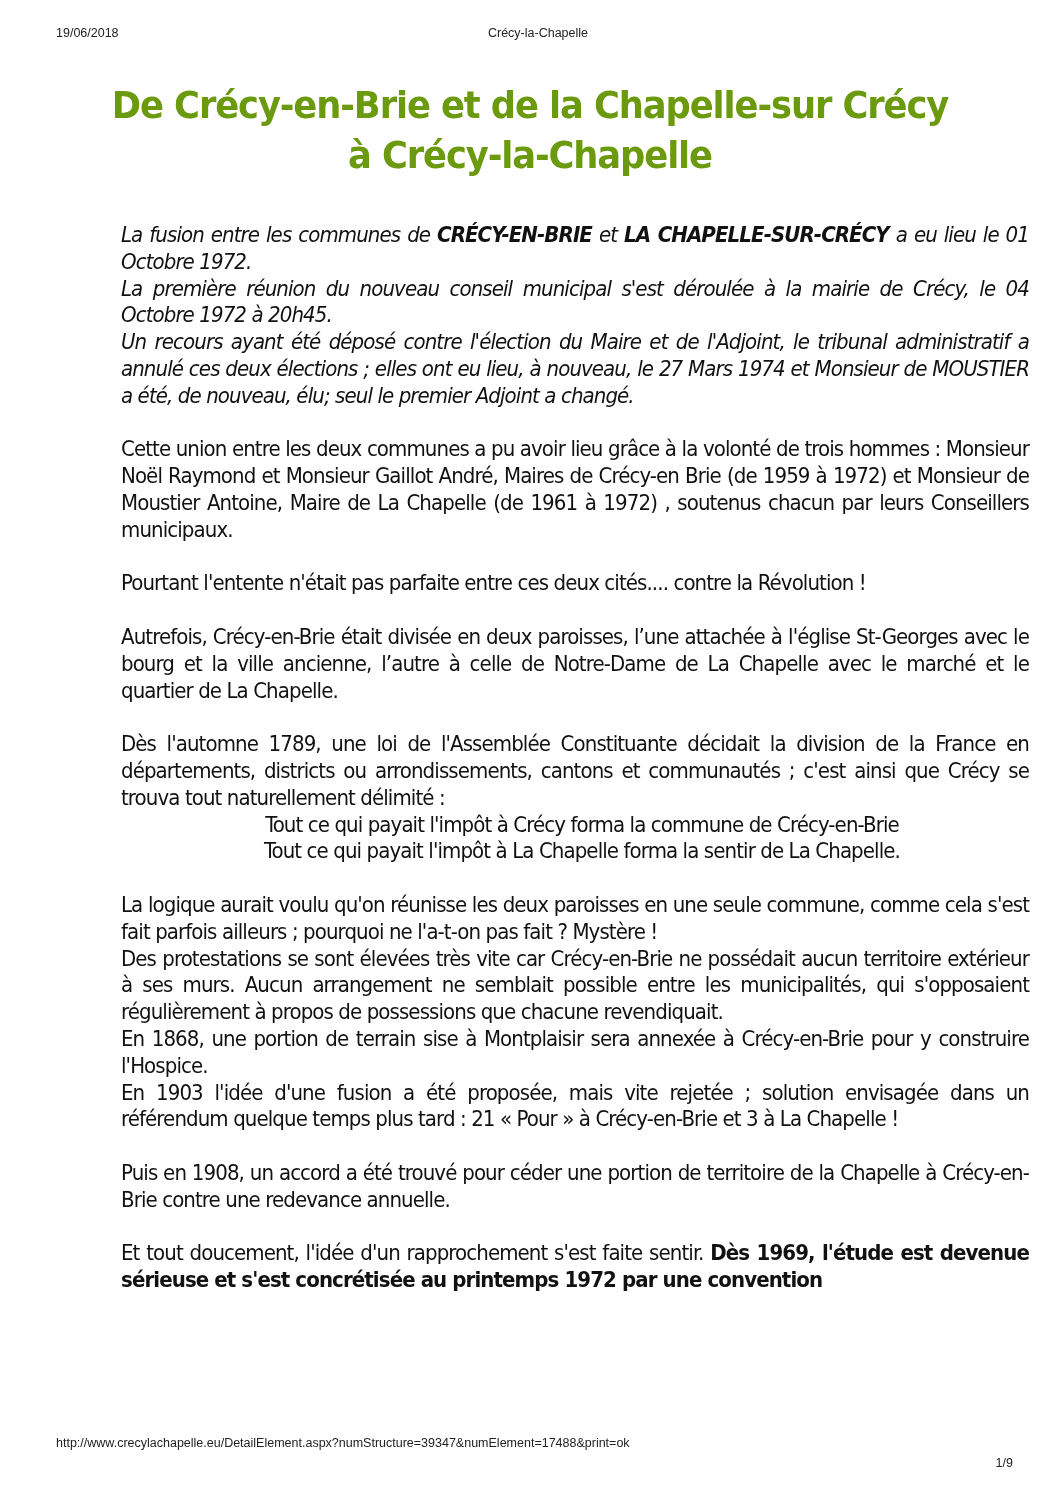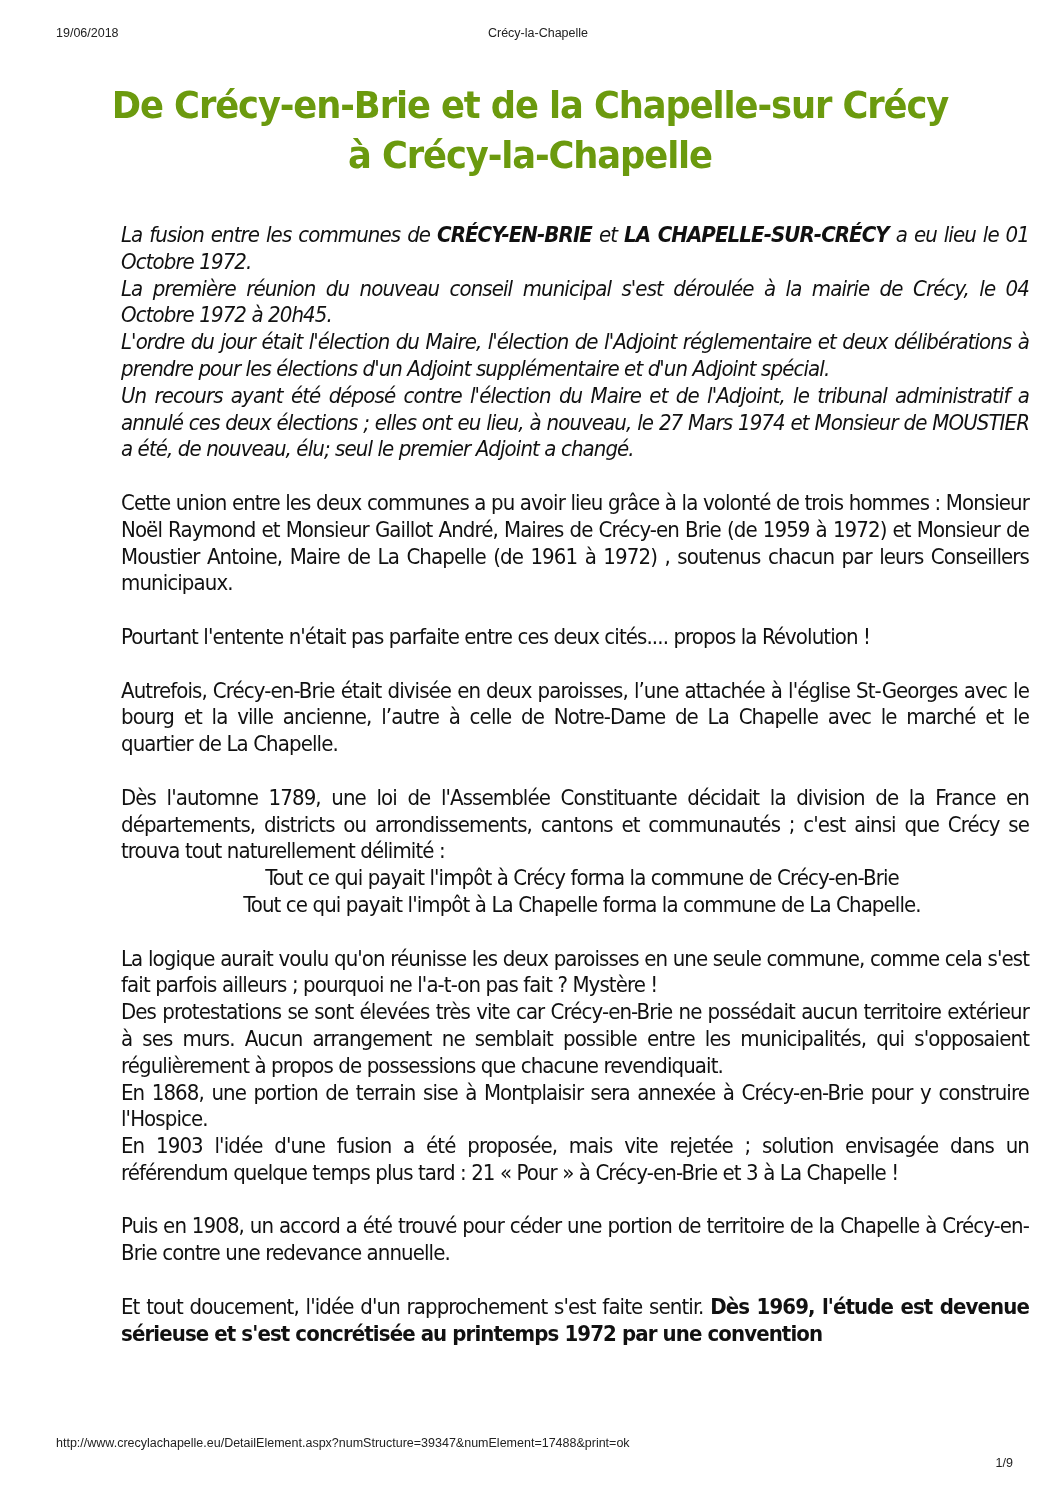--- a/index.html
+++ b/index.html
@@ -47,33 +47,32 @@
 
 <h1 class="title" style="margin: 0px; color: rgb(107, 154, 14);">
   <div>De Crécy-en-Brie et de la Chapelle-sur Crécy</div>
   <div>à Crécy-la-Chapelle</div>
 </h1>
 
 <div class="content cond">
   <div class="italic">
     <p><span>La fusion entre les communes de </span><b>CRÉCY-EN-BRIE</b><span> et </span><b>LA CHAPELLE-SUR-CRÉCY</b><span> a eu lieu le 01 Octobre 1972.</span></p>
     <p>La première réunion du nouveau conseil municipal s'est déroulée à la mairie de Crécy, le 04 Octobre 1972 à 20h45.</p>
-    <p>L'ordre du jour était l'élection du Maire, l'élection de l'Adjoint réglementaire et deux délibérations à prendre pour les élections d'un Adjoint supplémentaire et d'un Adjoint spécial.</p>
     <p>Un recours ayant été déposé contre l'élection du Maire et de l'Adjoint, le tribunal administratif a annulé ces deux élections ; elles ont eu lieu, à nouveau, le 27 Mars 1974 et Monsieur de MOUSTIER a été, de nouveau, élu; seul le premier Adjoint a changé.</p>
   </div>
   <div class="gap"></div>
   <p>Cette union entre les deux communes a pu avoir lieu grâce à la volonté de trois hommes : Monsieur Noël Raymond et Monsieur Gaillot André, Maires de Crécy-en Brie (de 1959 à 1972) et Monsieur de Moustier Antoine, Maire de La Chapelle (de 1961 à 1972) , soutenus chacun par leurs Conseillers municipaux.</p>
   <div class="gap"></div>
-  <p>Pourtant l'entente n'était pas parfaite entre ces deux cités.... propos la Révolution !</p>
+  <p>Pourtant l'entente n'était pas parfaite entre ces deux cités.... contre la Révolution !</p>
   <div class="gap"></div>
   <p>Autrefois, Crécy-en-Brie était divisée en deux paroisses, l’une attachée à l'église St-Georges avec le bourg et la ville ancienne, l’autre à celle de Notre-Dame de La Chapelle avec le marché et le quartier de La Chapelle.</p>
   <div class="gap"></div>
   <p>Dès l'automne 1789, une loi de l'Assemblée Constituante décidait la division de la France en départements, districts ou arrondissements, cantons et communautés ; c'est ainsi que Crécy se trouva tout naturellement délimité :</p>
   <p class="ind">Tout ce qui payait l'impôt à Crécy forma la commune de Crécy-en-Brie</p>
-  <p class="ind">Tout ce qui payait l'impôt à La Chapelle forma la commune de La Chapelle.</p>
+  <p class="ind">Tout ce qui payait l'impôt à La Chapelle forma la sentir de La Chapelle.</p>
   <div class="gap"></div>
   <p>La logique aurait voulu qu'on réunisse les deux paroisses en une seule commune, comme cela s'est fait parfois ailleurs ; pourquoi ne l'a-t-on pas fait ? Mystère !</p>
   <p>Des protestations se sont élevées très vite car Crécy-en-Brie ne possédait aucun territoire extérieur à ses murs. Aucun arrangement ne semblait possible entre les municipalités, qui s'opposaient régulièrement à propos de possessions que chacune revendiquait.</p>
   <p>En 1868, une portion de terrain sise à Montplaisir sera annexée à Crécy-en-Brie pour y construire l'Hospice.</p>
   <p>En 1903 l'idée d'une fusion a été proposée, mais vite rejetée ; solution envisagée dans un référendum quelque temps plus tard : 21 « Pour » à Crécy-en-Brie et 3 à La Chapelle !</p>
   <div class="gap"></div>
   <p>Puis en 1908, un accord a été trouvé pour céder une portion de territoire de la Chapelle à Crécy-en-Brie contre une redevance annuelle.</p>
   <div class="gap"></div>
   <p><span>Et tout doucement, l'idée d'un rapprochement s'est faite sentir. </span><b>Dès 1969, l'étude est devenue sérieuse et s'est concrétisée au printemps 1972 par une convention</b></p>
 </div>

